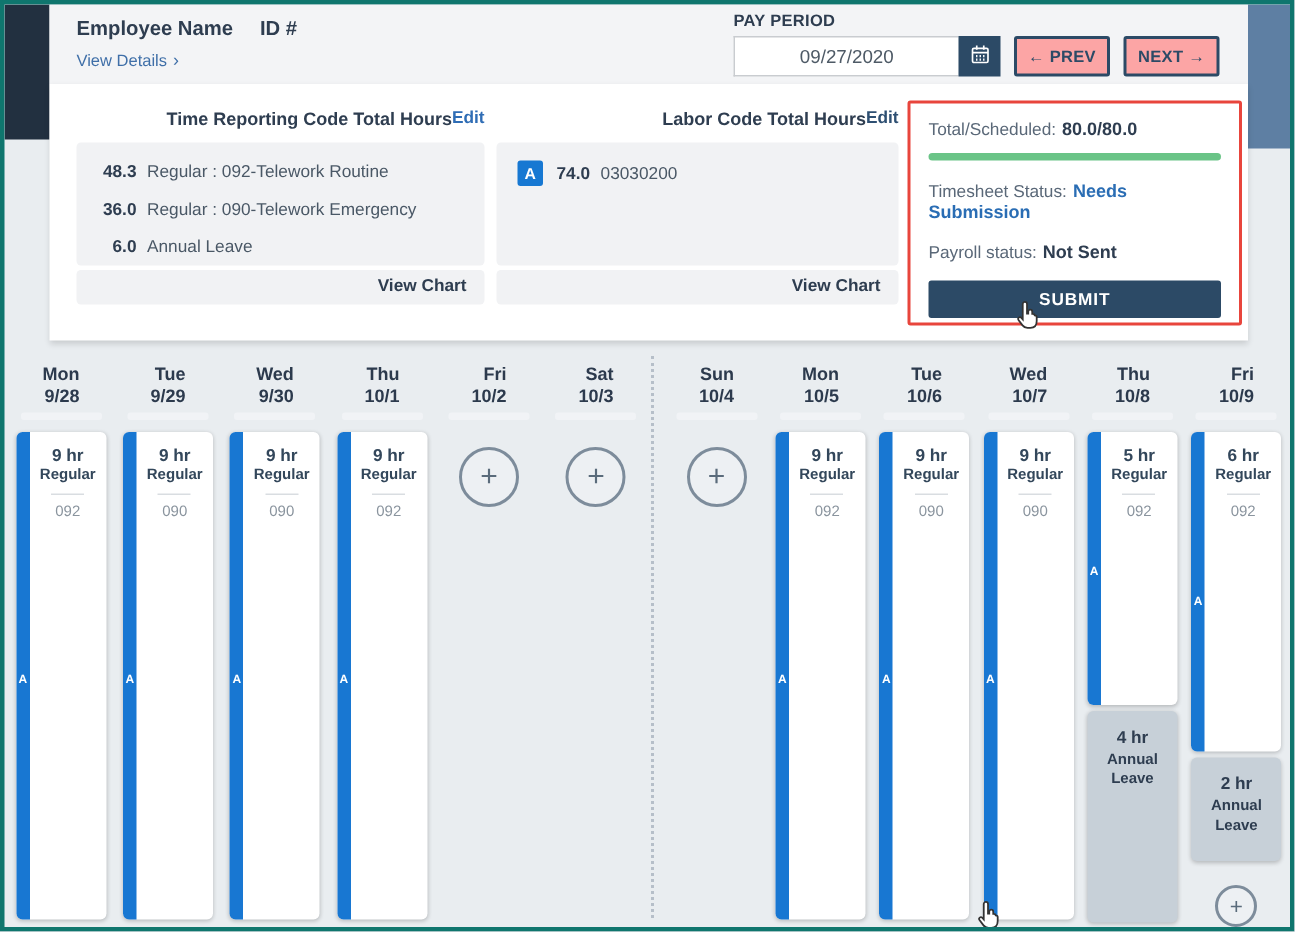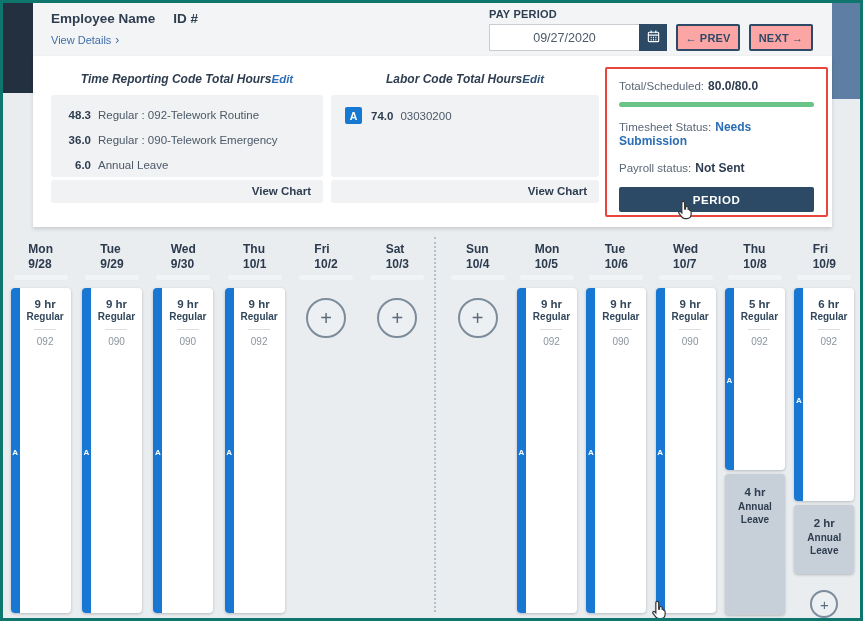--- a/index.html
+++ b/index.html
@@ -27,21 +27,21 @@
   .pp-cal{width:28px;height:27px;background:#2c4a66;border:none;display:flex;align-items:center;justify-content:center;cursor:pointer;}
   .pp-btn{height:27px;width:64px;margin-left:9px;background:#fca5a5;border:2px solid #2c4a66;border-radius:2px;
     font-size:11px;font-weight:bold;color:#2c4a66;display:flex;align-items:center;justify-content:center;cursor:pointer;
     font-family:"Liberation Sans",sans-serif;letter-spacing:.2px;}
   
   .summary-card{position:absolute;left:30px;right:28px;top:53px;height:171px;background:#fff;
     box-shadow:0 2px 4px rgba(0,0,0,.14);}
   .sec{position:absolute;top:14px;}
   .sec-tr{left:18px;width:272px;}
   .sec-lc{left:298px;width:268px;}
-  .sec-head{display:flex;justify-content:center;align-items:center;height:18px;font-style:italic;}
+  .sec-head{display:flex;justify-content:flex-end;align-items:center;height:18px;}
   .sec-title{font-size:12px;font-weight:bold;color:#2e3d50;}
   .edit-link{font-size:11.5px;font-weight:bold;cursor:pointer;}
   .edit-blue{color:#2f6db5;}
   .edit-navy{color:#2e4f72;}
   .sec-panel{margin-top:7px;height:82px;background:#f1f2f4;border-radius:3px;padding:8px 10px 0 6px;}
   .tr-row{display:flex;font-size:11.5px;line-height:25px;}
   .tr-hours{width:34px;text-align:right;font-weight:bold;color:#2e3d50;flex:none;}
   .tr-label{margin-left:7px;color:#4a5866;}
   .lc-row{display:flex;align-items:center;height:25px;font-size:11.5px;margin-left:8px;}
   .lc-badge{width:17px;height:17px;background:#1778d2;color:#fff;border-radius:2px;font-size:10.5px;
@@ -61,21 +61,21 @@
   .submit-btn{margin-top:12px;height:25px;width:100%;background:#2c4a66;border:none;border-radius:2px;
     color:#fff;font-size:11.5px;font-weight:bold;letter-spacing:.6px;cursor:pointer;
     font-family:"Liberation Sans",sans-serif;}
   
   .cal-grid{position:absolute;left:0;right:0;top:226px;bottom:0;}
   .cal-divider{position:absolute;left:431px;top:8px;bottom:6px;border-left:2px dotted #b6bfc9;}
   .cal-half{position:absolute;top:0;bottom:0;display:flex;}
   .cal-left{left:2px;width:428px;}
   .cal-right{left:440px;right:1px;}
   .day-col{flex:1;display:flex;flex-direction:column;align-items:center;}
-  .day-head{padding-top:13px;text-align:left;font-size:12px;font-weight:bold;color:#2c3a4d;line-height:15px;}
+  .day-head{padding-top:13px;text-align:right;font-size:12px;font-weight:bold;color:#2c3a4d;line-height:15px;}
   .day-strip{width:54px;height:5px;background:#f1f3f6;border-radius:2px;margin-top:3px;}
   .regular-card{position:relative;width:60px;margin-top:8px;background:#fff;border-radius:4px;
     box-shadow:0 1px 3px rgba(0,0,0,.22);padding-left:9px;cursor:pointer;}
   .card-bar{position:absolute;left:0;top:0;bottom:0;width:9px;background:#1877d2;border-radius:4px 0 0 4px;}
   .bar-a{position:absolute;left:0;width:9px;text-align:center;color:#fff;font-size:8px;font-weight:bold;}
   .card-hours{margin-top:10px;text-align:center;font-size:11.5px;font-weight:bold;color:#33475b;}
   .card-type{text-align:center;font-size:10px;font-weight:bold;color:#33475b;margin-top:1px;}
   .card-divider{width:22px;height:1px;background:#d9dde1;margin:7px auto 0 auto;}
   .card-code{text-align:center;font-size:10px;color:#8a949e;margin-top:6px;}
   .leave-card{width:60px;background:#c7d0d8;border-radius:4px;box-shadow:0 1px 3px rgba(0,0,0,.22);
@@ -167,21 +167,21 @@
       <div class="st-row">
         <span>Total/Scheduled:</span><span class="st-strong">80.0/80.0</span>
       </div>
       <div class="progress"></div>
       <div class="st-row mt">
         <span>Timesheet Status:</span><span class="st-blue">Needs Submission</span>
       </div>
       <div class="st-row mt">
         <span>Payroll status:</span><span class="st-strong">Not Sent</span>
       </div>
-      <button class="submit-btn">PERIOD</button>
+      <button class="submit-btn">SUBMIT</button>
     </div>
   </div>
 
   <div class="cal-grid">
     <div class="cal-divider"></div>
     <div class="cal-half cal-left" id="cal-left">
         <div class="day-col">
           <div class="day-head">
             <div>Mon</div>
             <div>9/28</div>

